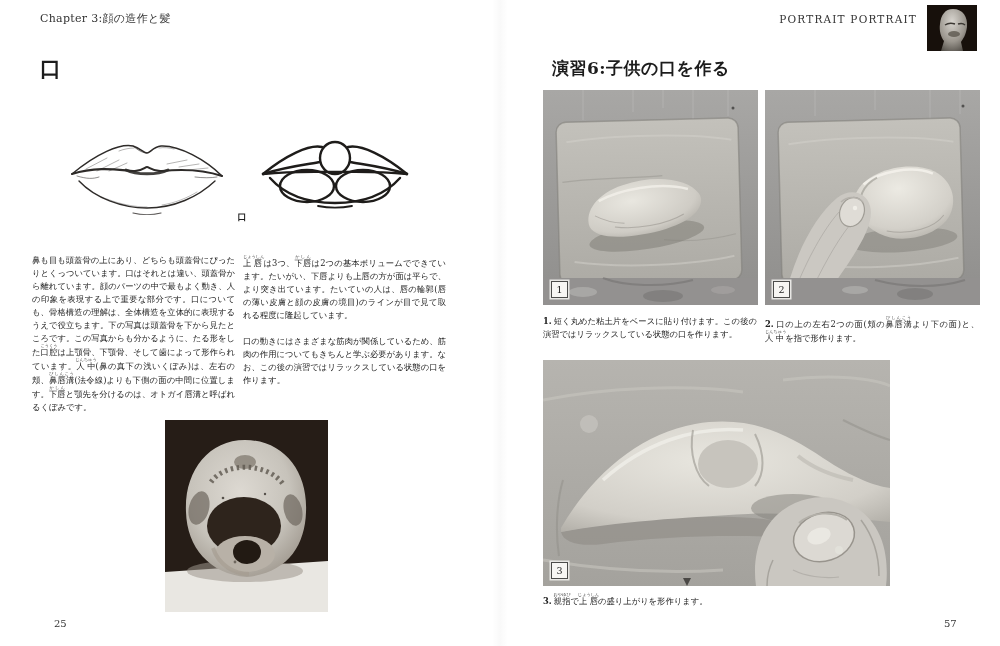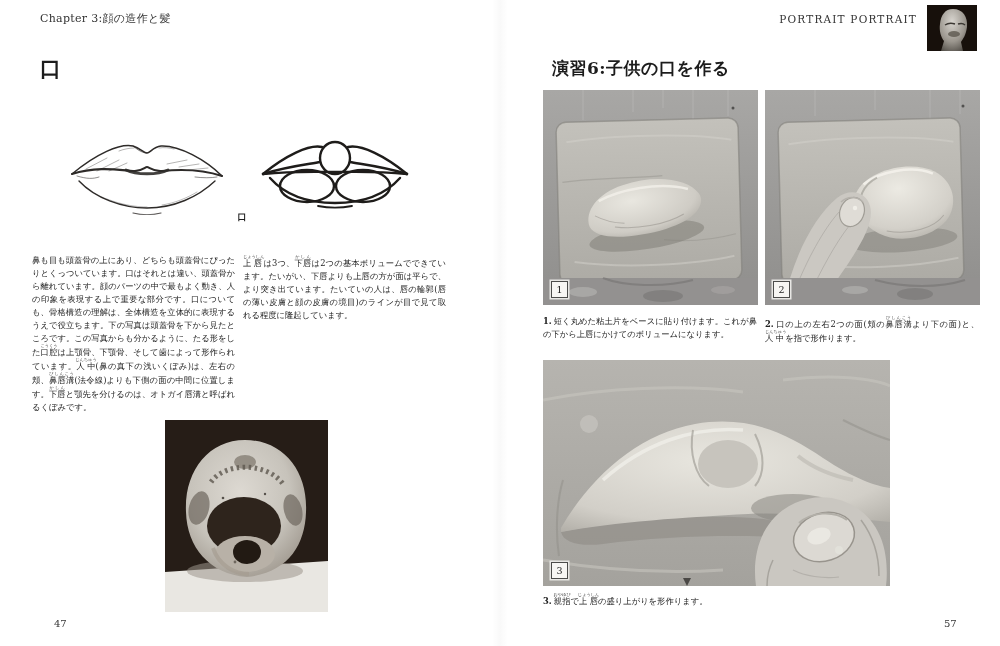--- a/index.html
+++ b/index.html
@@ -91,20 +91,21 @@
       </svg>
     </div>
 
     <div class="abs fig-caption">口</div>
 
     <div class="abs col col1">
       <p>鼻も目も頭蓋骨の上にあり、どちらも頭蓋骨にぴったりとくっついています。口はそれとは違い、頭蓋骨から離れています。顔のパーツの中で最もよく動き、人の印象を表現する上で重要な部分です。口についても、骨格構造の理解は、全体構造を立体的に表現するうえで役立ちます。下の写真は頭蓋骨を下から見たところです。この写真からも分かるように、たる形をした<ruby>口腔<rt>こうくう</rt></ruby>は上顎骨、下顎骨、そして歯によって形作られています。<ruby>人中<rt>じんちゅう</rt></ruby>(鼻の真下の浅いくぼみ)は、左右の頬、<ruby>鼻唇溝<rt>びしんこう</rt></ruby>(法令線)よりも下側の面の中間に位置します。<ruby>下唇<rt>かしん</rt></ruby>と顎先を分けるのは、オトガイ唇溝と呼ばれるくぼみです。</p>
     </div>
     <div class="abs col col2">
       <p><ruby>上唇<rt>じょうしん</rt></ruby>は3つ、<ruby>下唇<rt>かしん</rt></ruby>は2つの基本ボリュームでできています。たいがい、下唇よりも上唇の方が面は平らで、より突き出ています。たいていの人は、唇の輪郭(唇の薄い皮膚と顔の皮膚の境目)のラインが目で見て取れる程度に隆起しています。</p>
+      <p>口の動きにはさまざまな筋肉が関係しているため、筋肉の作用についてもきちんと学ぶ必要があります。なお、この後の演習ではリラックスしている状態の口を作ります。</p>
     </div>
 
     <div class="abs photo skull-photo">
       <svg width="163" height="192" viewBox="0 0 163 192">
         <defs>
           <radialGradient id="skullg" cx="45%" cy="38%" r="75%">
             <stop offset="0%" stop-color="#ddd9d2"></stop>
               <stop offset="55%" stop-color="#c7c3bb"></stop>
               <stop offset="100%" stop-color="#948c82"></stop>
           </radialGradient>
@@ -120,21 +121,21 @@
         <ellipse cx="79" cy="106" rx="37" ry="29" fill="#2e241c"></ellipse>
         <ellipse cx="80" cy="134" rx="30" ry="18" fill="#b8b1a7"></ellipse>
         <ellipse cx="82" cy="132" rx="14" ry="12" fill="#221a13"></ellipse>
         <path d="M48,128 C54,146 70,154 84,154" stroke="#a59d92" stroke-width="4" fill="none" opacity="0.7"></path>
         <circle cx="58" cy="78" r="1.3" fill="#55504a"></circle>
           <circle cx="100" cy="74" r="1.2" fill="#55504a"></circle>
           <circle cx="70" cy="142" r="1.4" fill="#6e675e"></circle>
       </svg>
     </div>
 
-    <div class="abs pagenum pn-left">47</div>
+    <div class="abs pagenum pn-left">25</div>
   </div>
 
   <div>
     <div class="abs book-header">PORTRAIT PORTRAIT</div>
 
     <div class="abs thumb">
       <svg width="50" height="46" viewBox="0 0 50 46">
         <defs>
           <radialGradient id="headg" cx="45%" cy="30%" r="80%">
             <stop offset="0%" stop-color="#d8d5cf"></stop>
@@ -230,21 +231,21 @@
         </g>
         <rect y="188" width="215" height="27" fill="#939190"></rect>
         <ellipse cx="150" cy="204" rx="18" ry="6" fill="#7b7977" opacity="0.7"></ellipse>
         <ellipse cx="90" cy="200" rx="13" ry="4" fill="#aeacaa" opacity="0.8"></ellipse>
         <path d="M110,190 C140,198 175,198 200,190" stroke="#6f6d6b" stroke-width="2" fill="none" opacity="0.5"></path>
       </svg>
       <div class="step-badge">2</div>
     </div>
 
     <div class="abs cap cap1">
-      <b>1.</b><span>短く丸めた粘土片をベースに貼り付けます。これが鼻の下から上唇にかけてのボリュームになります。</span>
+      <b>1.</b><span>短く丸めた粘土片をベースに貼り付けます。この後の演習ではリラックスしている状態の口を作ります。</span>
     </div>
     <div class="abs cap cap2">
       <b>2.</b><span>口の上の左右2つの面(頬の<ruby>鼻唇溝<rt>びしんこう</rt></ruby>より下の面)と、<ruby>人中<rt>じんちゅう</rt></ruby>を指で形作ります。</span>
     </div>
 
     <div class="abs photo photo3">
       <svg width="347" height="226" viewBox="0 0 347 226">
         <defs>
           <radialGradient id="mound3" cx="45%" cy="35%" r="80%">
             <stop offset="0%" stop-color="#e8e6df"></stop>

